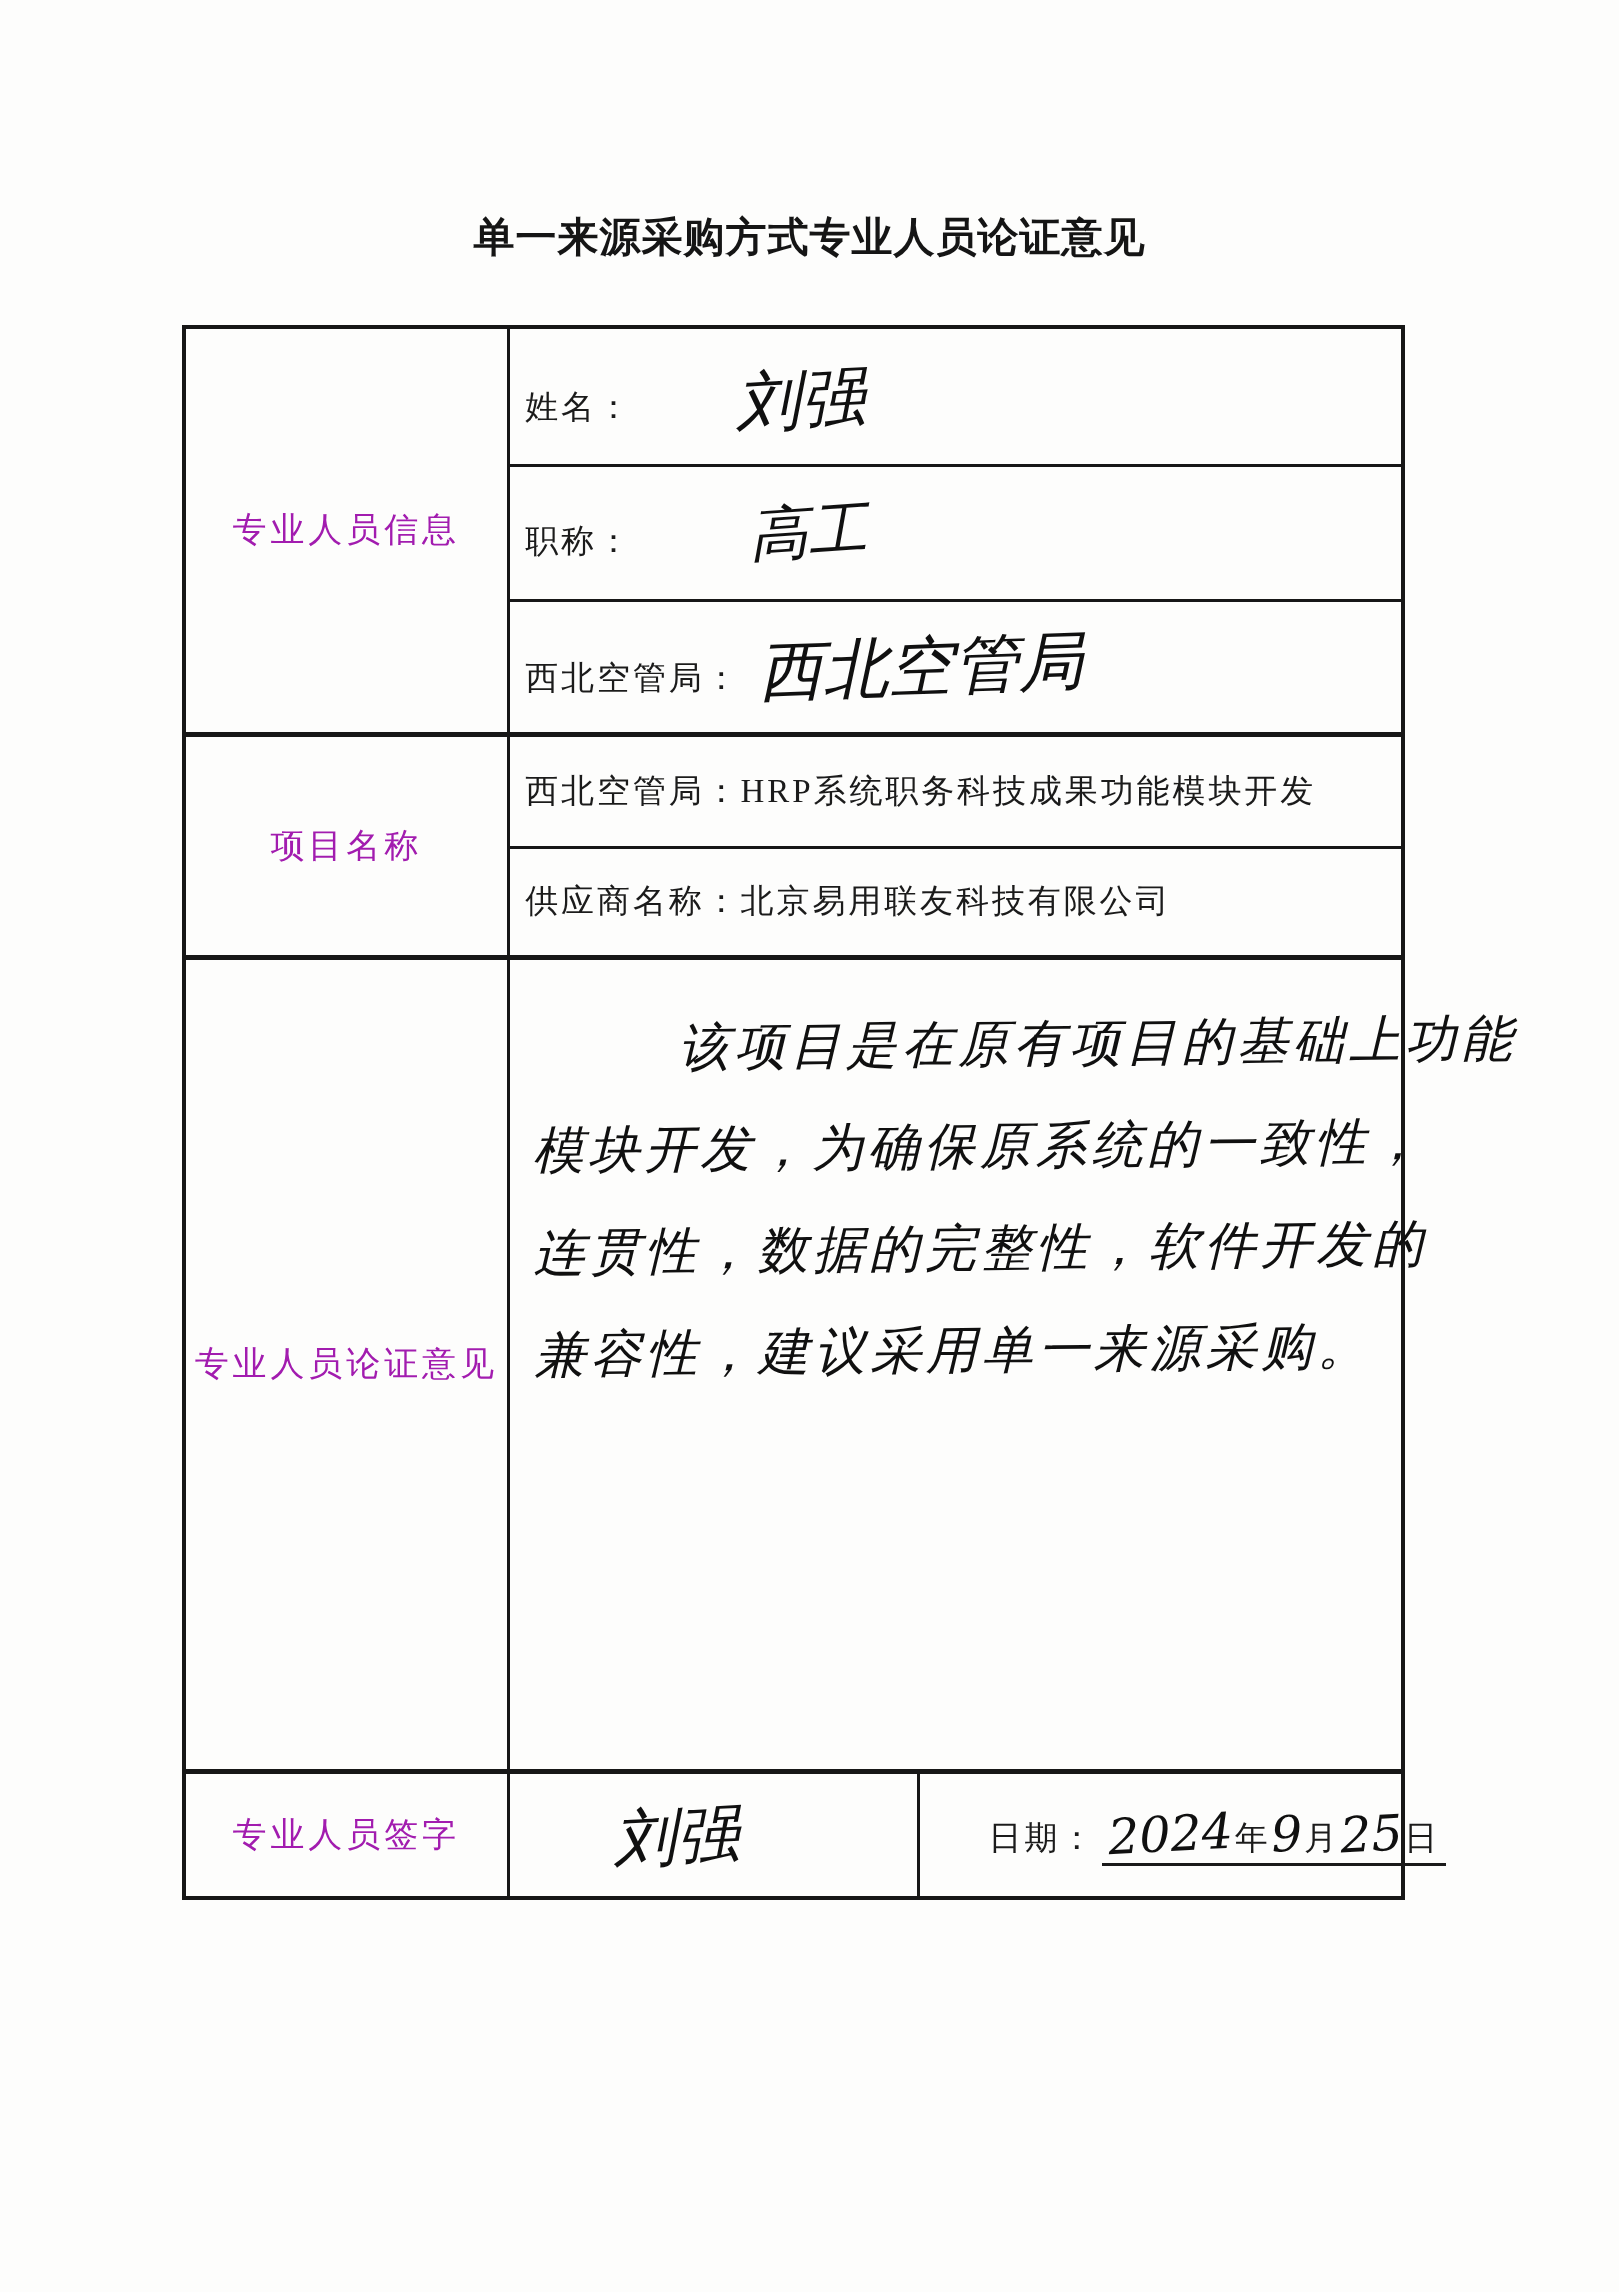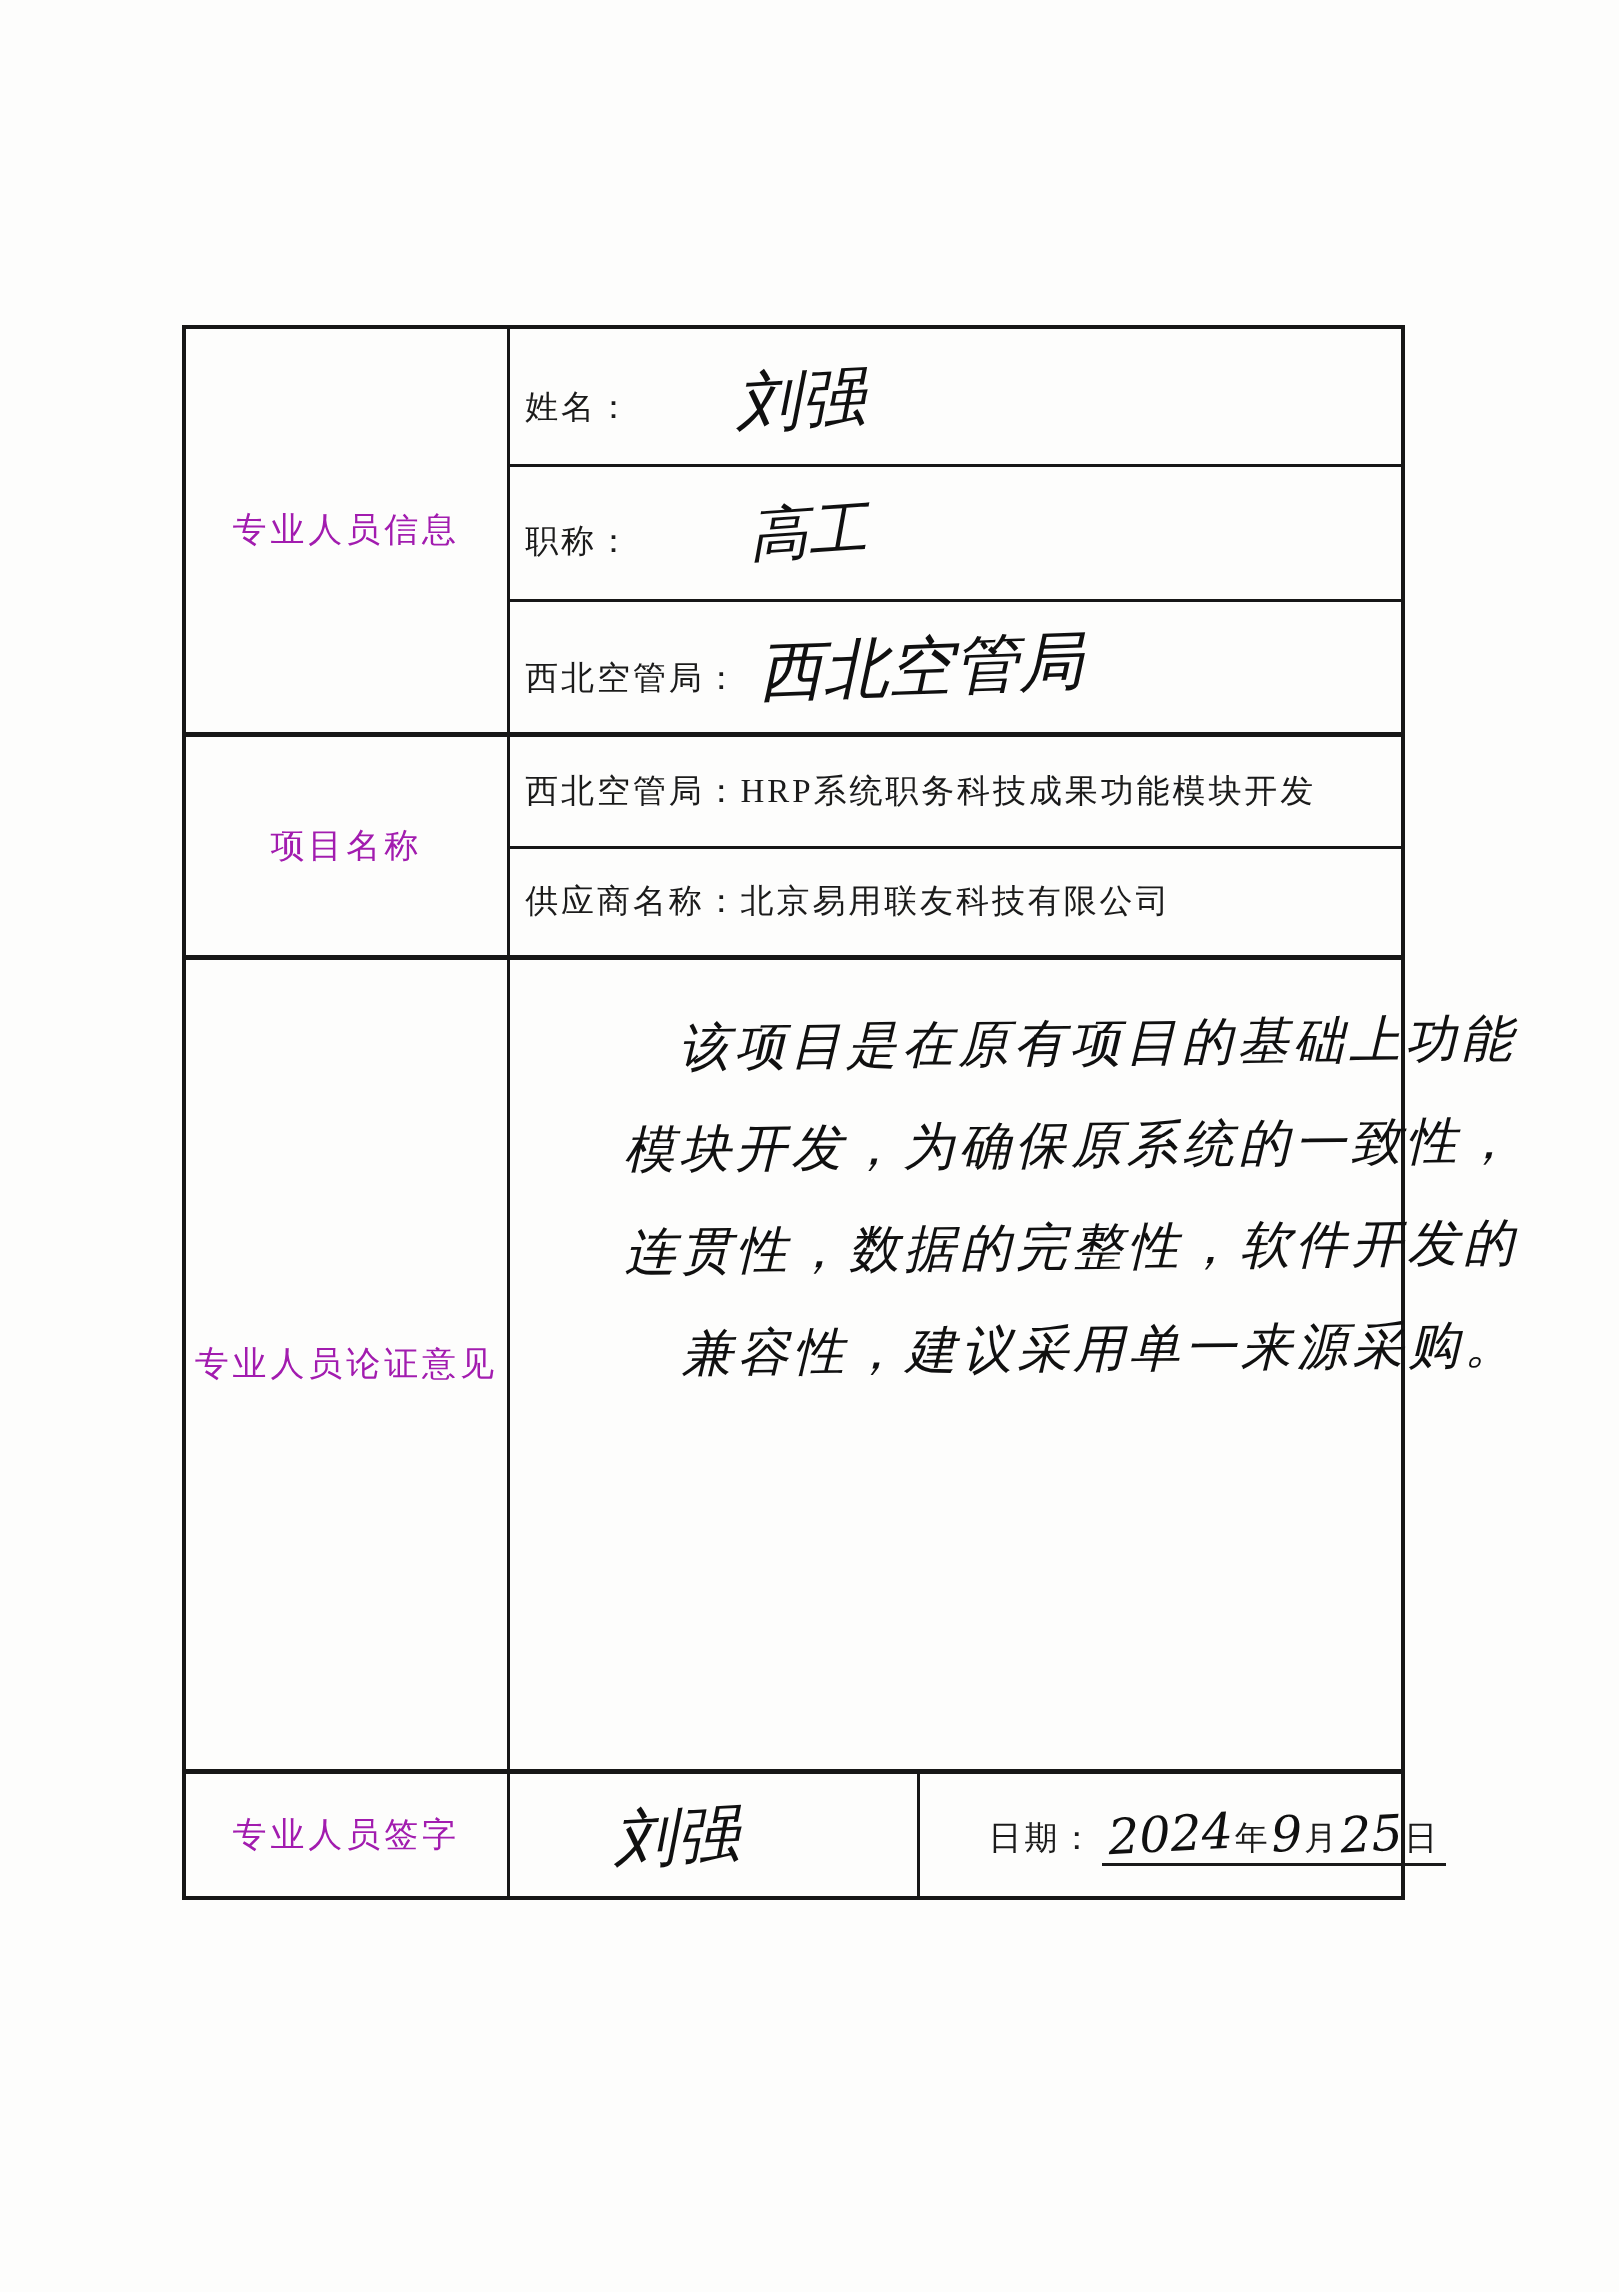--- a/index.html
+++ b/index.html
@@ -53,21 +53,21 @@
     font-family: "DejaVu Serif", serif;
     font-style: italic;
     color: #101010;
     transform: rotate(-2.5deg);
     white-space: nowrap;
   }
   .hw-name  { font-size: 65px; margin-left: 102px; transform: rotate(-3deg) translateY(3.9px); }
   .hw-title { font-size: 59px; margin-left: 116px; transform: rotate(-4deg); }
   .hw-unit  { font-size: 65px; margin-left: 17.6px;  transform: rotate(-2deg); }
 
-  .opinion-cell { vertical-align: top; text-align: right; }
+  .opinion-cell { vertical-align: top; }
   .opinion {
     margin: 33px 17.6px 0 23.5px;
     font-size: 51px;
     line-height: 102px;
     letter-spacing: 4.9px;
     transform: rotate(-0.6deg);
   }
   .op-line { white-space: nowrap; }
   .op-indent { text-indent: 147px; }
 
@@ -82,20 +82,21 @@
     margin-left: 5.9px;
   }
   .dnum { font-size: 49px; margin: 0 2px; transform: rotate(-3deg) translateY(2px); }
   .dsuffix { font-size: 33px; letter-spacing: 1px; }
 </style>
 </head>
 <body>
 
 <div class="page">
 
+  <h1 class="doc-title">单一来源采购方式专业人员论证意见</h1>
 
   <table class="form">
     <colgroup>
       <col style="width:324px">
       <col style="width:410px">
       <col style="width:485px">
     </colgroup>
 
     <tbody>
         <tr style="height:138px">

